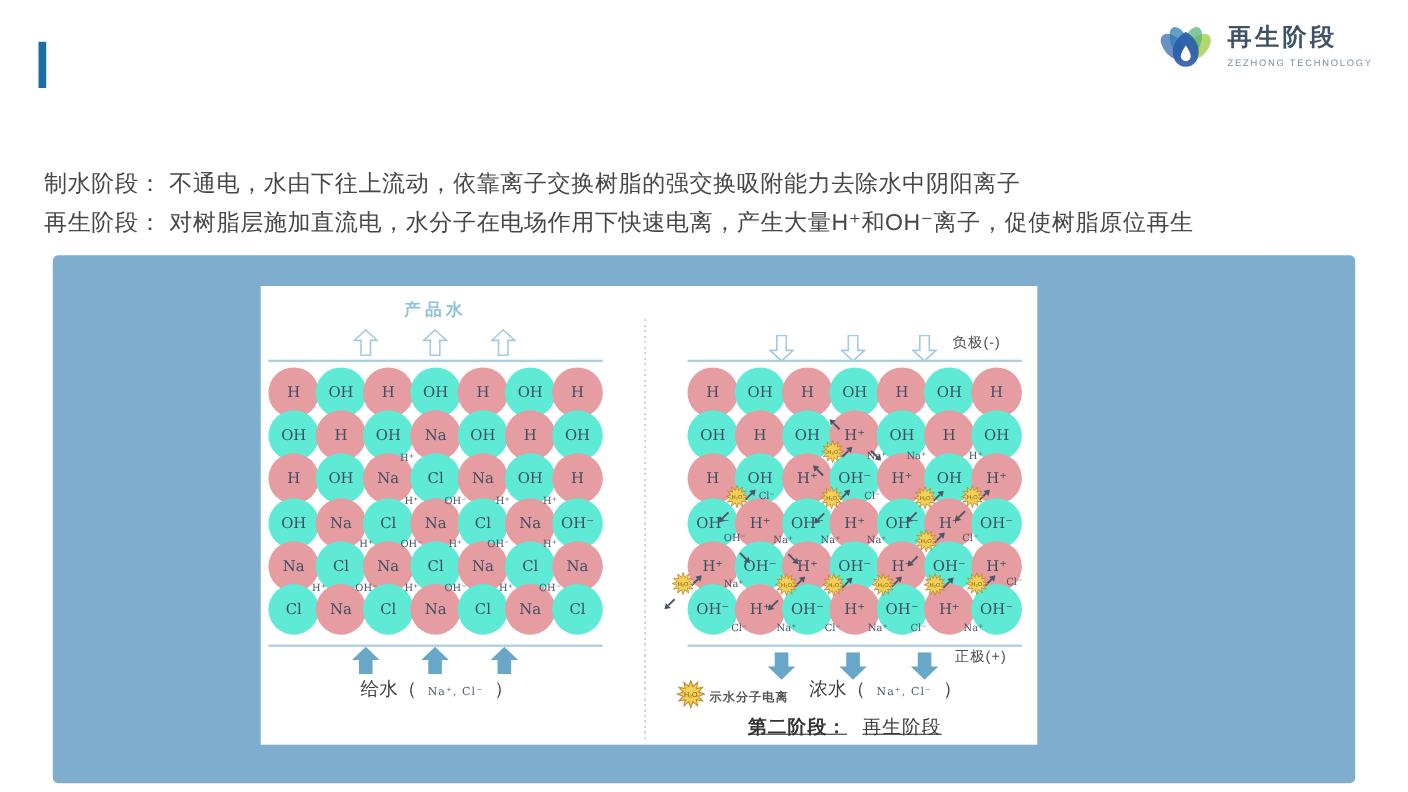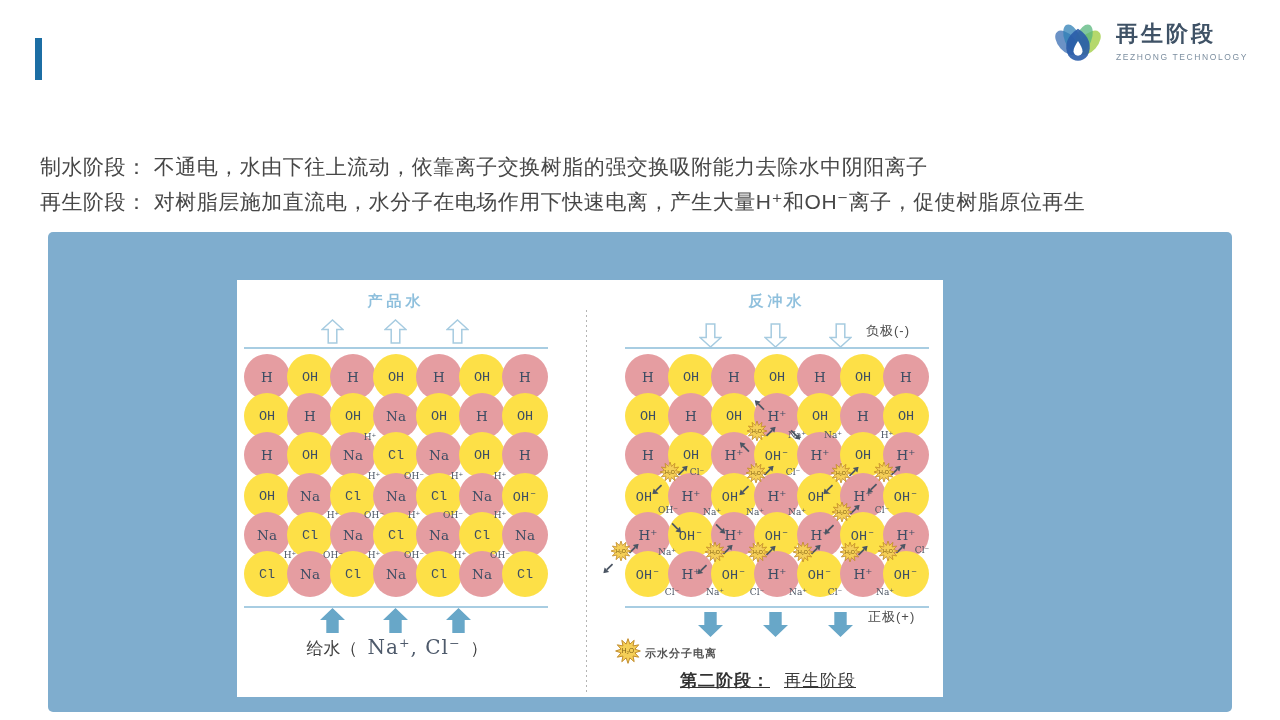--- a/index.html
+++ b/index.html
@@ -17,51 +17,51 @@
   .logo-text{margin-left:10px;}
   .logo-cn{font-size:22px;font-weight:bold;color:#3f5266;letter-spacing:3px;}
   .logo-en{font-size:8.5px;color:#7d8fa0;letter-spacing:1.6px;margin-top:3px;}
   
   .intro{position:absolute;left:40px;color:#474747;font-size:21px;letter-spacing:0.5px;white-space:nowrap;}
   .intro1{top:112px;}
   .intro2{top:153px;}
   .intro3{top:188px;}
   
   .panel{position:absolute;left:48px;top:232px;width:1184px;height:480px;background:#7fadce;border-radius:5px;}
-  .card{position:absolute;left:189px;top:48px;width:706px;height:417px;background:#ffffff;}
+  .card{position:absolute;left:189px;top:28px;width:706px;height:417px;background:#ffffff;}
   .divider{position:absolute;left:349px;top:30px;width:1px;height:383px;
     background-image:repeating-linear-gradient(to bottom,#b4b4b4 0 2px,transparent 2px 5px);}
   
   .top-water-label{position:absolute;top:12px;width:200px;text-align:center;font-size:15px;
     font-weight:bold;color:#8fc0dd;letter-spacing:4px;}
   .twl-left{left:59px;}
   .twl-right{left:440px;}
   .electrode{position:absolute;font-size:13px;color:#4d4d4d;letter-spacing:1px;}
   .electrode-top{left:629px;top:42px;}
   .electrode-bottom{left:631px;top:328px;}
   .mline{position:absolute;height:2px;background:#a8cde2;}
   .mline-tl{left:7px;top:67px;width:304px;}
   .mline-tr{left:388px;top:67px;width:304px;}
   .mline-bl{left:7px;top:326px;width:304px;}
   .mline-br{left:388px;top:326px;width:304px;}
   
   .mol{position:absolute;width:46px;height:46px;border-radius:50%;display:flex;align-items:center;
     justify-content:center;font-family:"DejaVu Serif","Liberation Serif",serif;font-size:13.5px;color:#3d4d63;}
   .mol.pink{background:#e59da1;}
-  .mol.blue{background:#fde047;font-family:Liberation Mono, monospace;}
+  .mol.blue{background:#5eead4;}
   .ion-label{position:absolute;transform:translate(-50%,-50%);font-family:"DejaVu Serif","Liberation Serif",serif;
     font-size:9px;color:#4b5563;white-space:nowrap;}
   .star,.sm-arrow,.flow-arrow{position:absolute;}
   .star{transform:translate(-50%,-50%);}
   .sm-arrow{transform-origin:center;}
   
   .caption-row{position:absolute;text-align:center;white-space:nowrap;}
   .feed-caption{left:30px;top:355px;width:260px;font-size:17px;color:#404040;}
   .conc-caption{left:448px;top:355px;width:240px;font-size:17px;color:#404040;}
-  .ions{font-family:"DejaVu Serif","Liberation Serif",serif;font-size:20px;color:#4e5a6b;
+  .ions{font-family:"DejaVu Serif","Liberation Serif",serif;font-size:10px;color:#4e5a6b;
     letter-spacing:1px;padding:0 10px;}
   .stage-caption{font-size:17px;color:#333333;font-weight:bold;letter-spacing:1px;}
   .stage1{left:38px;top:389px;width:260px;}
   .stage2{left:381px;top:389px;width:300px;text-decoration:underline;}
   .stage2-rest{font-weight:normal;color:#3c3c3c;margin-left:14px;}
   .legend{position:absolute;left:378px;top:358px;display:flex;align-items:center;}
   .legend-text{font-size:11px;font-weight:700;color:#555555;letter-spacing:1px;margin-left:4px;}
 </style>
 </head>
 <body>
@@ -87,21 +87,20 @@
 
   <div class="intro intro2">制水阶段： 不通电，水由下往上流动，依靠离子交换树脂的强交换吸附能力去除水中阴阳离子</div>
   <div class="intro intro3">再生阶段： 对树脂层施加直流电，水分子在电场作用下快速电离，产生大量H⁺和OH⁻离子，促使树脂原位再生</div>
 
   <div class="panel">
     <div class="card">
 
       <div class="divider"></div>
 
       <div class="top-water-label twl-left">产品水</div>
-      <div class="top-water-label twl-right">反冲水</div>
 
       <div class="electrode electrode-top">负极(-)</div>
       <div class="electrode electrode-bottom">正极(+)</div>
 
       <div class="mline mline-tl"></div>
       <div class="mline mline-tr"></div>
       <div class="mline mline-bl"></div>
       <div class="mline mline-br"></div>
 
       <div id="molecule-layer">
@@ -409,19 +408,22 @@
         <span>给水（</span><span class="ions">Na⁺, Cl⁻</span><span>）</span>
       </div>
 
       <div class="legend">
         <span id="legend-star"><svg width="26" height="26" viewBox="0 0 24 24">
               <polygon points="12.00,0.60 13.71,5.62 17.70,2.13 16.67,7.33 21.87,6.30 18.38,10.29 23.40,12.00 18.38,13.71 21.87,17.70 16.67,16.67 17.70,21.87 13.71,18.38 12.00,23.40 10.29,18.38 6.30,21.87 7.33,16.67 2.13,17.70 5.62,13.71 0.60,12.00 5.62,10.29 2.13,6.30 7.33,7.33 6.30,2.13 10.29,5.62" fill="#f5cf57" stroke="#c08a28" stroke-width="0.9"></polygon>
               <text x="12" y="14.2" text-anchor="middle" font-size="6" fill="#7a5b12">H₂O</text>
             </svg></span>
         <span class="legend-text">示水分子电离</span>
       </div>
+      <div class="caption-row conc-caption">
+        <span>浓水（</span><span class="ions">Na⁺, Cl⁻</span><span>）</span>
+      </div>
       <div class="caption-row stage-caption stage2">
         <span>第二阶段：</span><span class="stage2-rest">再生阶段</span>
       </div>
 
     </div>
   </div>
 </div>
 
 </body></html>

